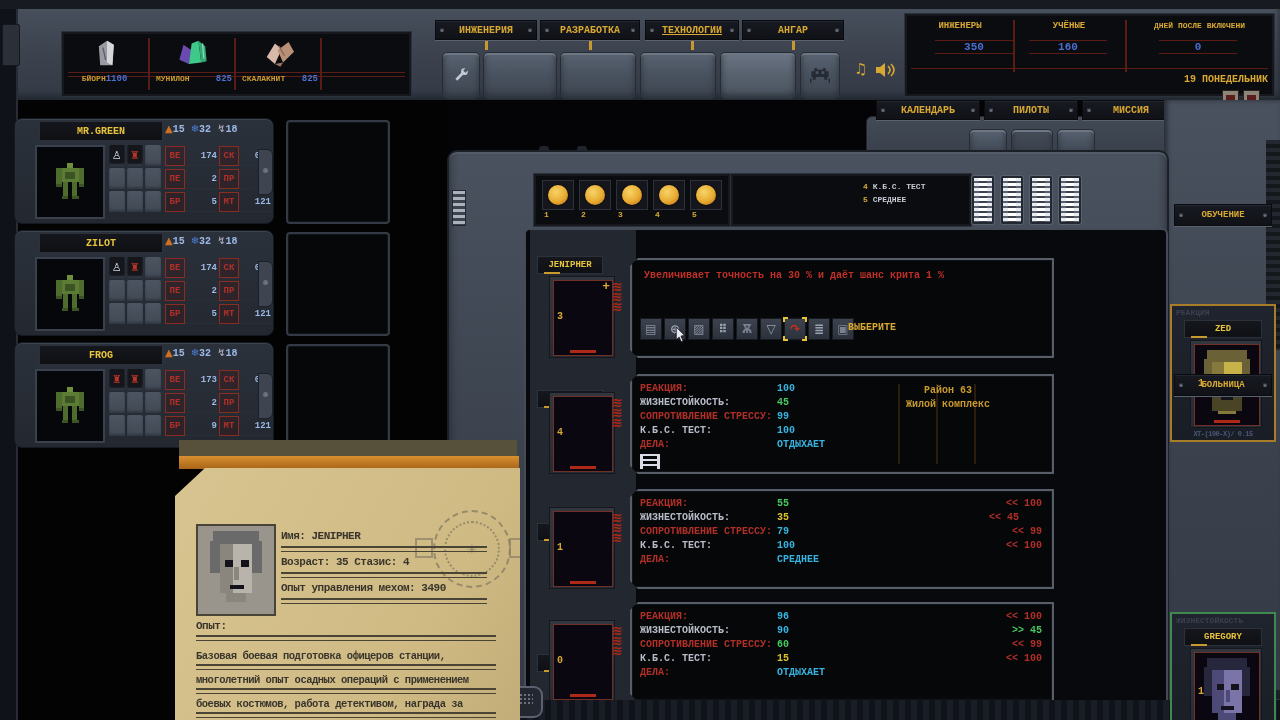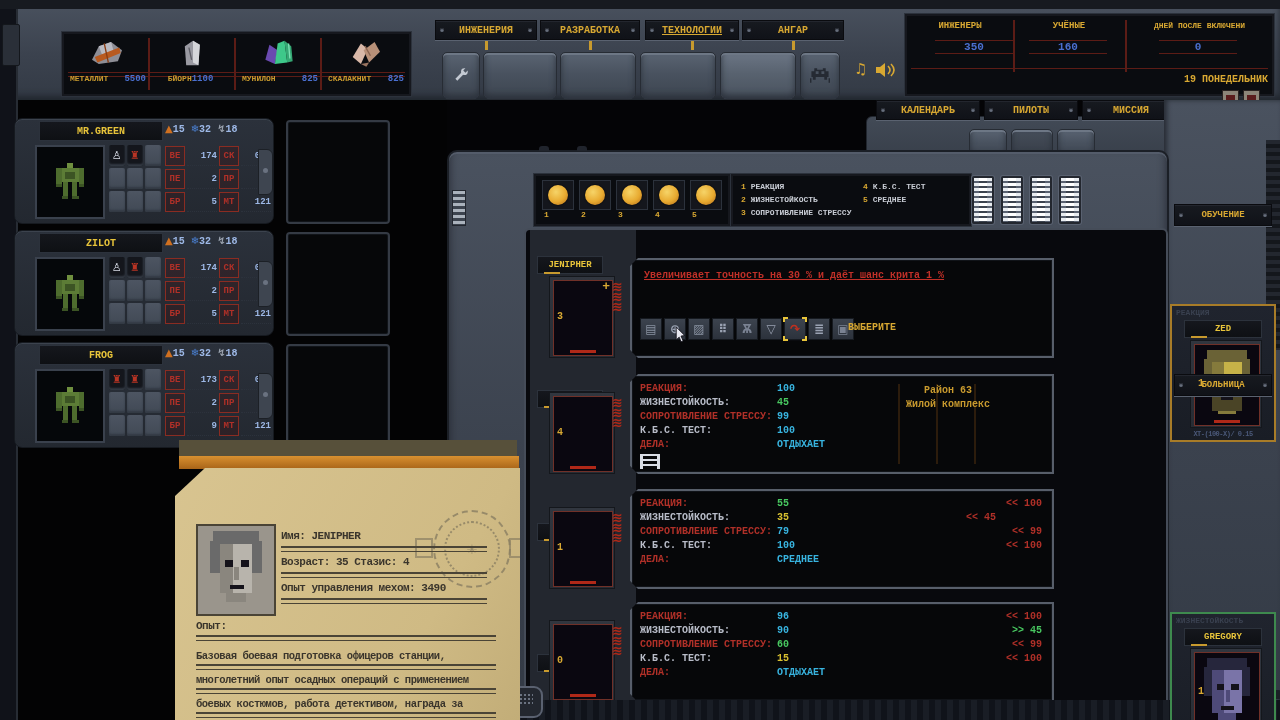--- a/index.html
+++ b/index.html
@@ -97,34 +97,20 @@
 
   <div class="abs panel-dark" style="left:62px;top:32px;width:345px;height:60px;">
     <div class="vline" style="left:84px;"></div>
       <div class="vline" style="left:170px;"></div>
       <div class="vline" style="left:256px;"></div>
     <div class="abs" style="left:4px;right:4px;top:38px;height:3px;border-top:1px solid #5c1c16;border-bottom:1px solid #5c1c16;"></div>
     <div id="resource-cells" class="abs" style="left:0;top:0;width:100%;height:100%;display:flex;">
         <div style="width:86px;position:relative;">
     <div style="height:38px;display:flex;align-items:center;justify-content:center;">
             <svg viewBox="0 0 30 22" style="width:44px;height:30px">
-              <polygon points="4,16 9,6 18,3 26,9 23,17 9,19" fill="#8e8e96"></polygon>
-              <polygon points="9,6 18,3 20,10 12,14" fill="#b9bac2"></polygon>
-              <polygon points="6,14 24,7 25,11 8,18" fill="#b85a20"></polygon>
-              <polygon points="13,4 16,18" stroke="#8a3c12" fill="none"></polygon>
-            </svg>
-          </div>
-    <div style="display:flex;justify-content:space-between;padding:2px 4px 0 6px;">
-      <span style="color:#c89a2e;font-size:8px;">МЕТАЛЛИТ</span>
-      <span style="color:#4a6fd0;font-size:9px;">5500</span>
-          </div>
-        </div>
-        <div style="width:86px;position:relative;">
-    <div style="height:38px;display:flex;align-items:center;justify-content:center;">
-            <svg viewBox="0 0 30 22" style="width:44px;height:30px">
               <polygon points="10,20 9,6 15,2 20,5 19,20" fill="#9a9aa2"></polygon>
               <polygon points="15,2 20,5 19,20 15,18" fill="#d5d6da"></polygon>
               <polygon points="12,7 14,16" stroke="#5e5e66" fill="none"></polygon>
             </svg>
           </div>
     <div style="display:flex;justify-content:center;padding:2px 11px 0 6px;">
       <span style="color:#c89a2e;font-size:8px;">БЙОРН</span>
       <span style="color:#4a6fd0;font-size:9px;">1100</span>
           </div>
         </div>
@@ -425,28 +411,20 @@
         <div style="width:32px;">
    <div style="width:30px;height:28px;background:#14161c;border:1px solid #2c323c;display:flex;align-items:center;justify-content:center;">
      <div style="width:20px;height:20px;border-radius:50%;background:radial-gradient(circle at 40% 35%,#f6d468 0%,#e8aa30 55%,#b06818 100%);box-shadow:0 0 2px #000;"></div>
           </div>
    <div class="gold" style="font-size:8px;padding-left:2px;">5</div>
         </div>
       </div>
   </div>
 
   <div class="abs panel-dark" style="left:731px;top:174px;width:236px;height:48px;">
-    <div class="abs" style="left:8px;top:4px;" id="legend-col1">
-        <div style="font-size:8px;line-height:13px;white-space:nowrap;">
-   <span class="gold">1</span> <span style="color:#c8ccd4">РЕАКЦИЯ</span></div>
-        <div style="font-size:8px;line-height:13px;white-space:nowrap;">
-   <span class="gold">2</span> <span style="color:#c8ccd4">ЖИЗНЕСТОЙКОСТЬ</span></div>
-        <div style="font-size:8px;line-height:13px;white-space:nowrap;">
-   <span class="gold">3</span> <span style="color:#c8ccd4">СОПРОТИВЛЕНИЕ СТРЕССУ</span></div>
-      </div>
     <div class="abs" style="left:130px;top:4px;" id="legend-col2">
         <div style="font-size:8px;line-height:13px;white-space:nowrap;">
    <span class="gold">4</span> <span style="color:#c8ccd4">К.Б.С. ТЕСТ</span></div>
         <div style="font-size:8px;line-height:13px;white-space:nowrap;">
    <span class="gold">5</span> <span style="color:#c8ccd4">СРЕДНЕЕ</span></div>
       </div>
   </div>
 
   <div class="abs" style="left:972px;top:176px;display:flex;gap:7px;">
     <div class="gauge"></div>
@@ -463,21 +441,21 @@
   <div class="p-frame abs" style="left:549px;top:276px;width:58px;height:74px;">
     <div class="p-inner">
           <div class="p-level">3</div>
       <div class="abs gold" style="right:2px;top:-2px;font-size:13px;z-index:4">+</div>
       <div style="position:absolute;inset:0;"></div>
       <div class="p-under"></div>
         </div>
       </div>
   <div class="abs waves g" style="left:612px;top:282px;">≋<br>≋<br>≋</div>
       <div class="abs info-box" style="left:630px;top:258px;width:420px;height:96px;">
-        <div style="position:absolute;left:12px;top:10px;color:#c03028;font-size:10px;text-decoration:underline;">Увеличивает точность на 30 % и даёт шанс крита 1 %</div>
+        <div style="position:absolute;left:12px;top:10px;color:#c03028;font-size:10px;">Увеличивает точность на 30 % и даёт шанс крита 1 %</div>
     <div style="position:absolute;left:8px;top:58px;display:flex;gap:2px;">
           <div class="skill g ">
             <span style="color:#8a93a2">▤</span>
           </div>
           <div class="skill g ">
             <span style="color:#9aa2b2">⊕</span>
             <svg viewBox="0 0 10 14" style="position:absolute;left:10px;top:8px;width:11px;height:15px;z-index:5">
               <path d="M1 0 L9 8 L5.5 8.5 L7.5 13 L5.5 13.8 L3.8 9.5 L1 12 Z" fill="#e8e8f0" stroke="#101018" stroke-width="0.8"></path>
             </svg>
           </div>
@@ -554,21 +532,21 @@
         </div>
     <div style="position:absolute;left:145px;top:6px;">
           <div class="stat-line vc-green">55</div>
           <div class="stat-line vc-yellow">35</div>
           <div class="stat-line vc-cyan">79</div>
           <div class="stat-line vc-cyan">100</div>
           <div class="stat-line vc-cyan">СРЕДНЕЕ</div>
         </div>
         <div style="position:absolute;right:10px;top:6px;width:76px;">
           <div class="stat-line vc-red" style="text-align:right;">&lt;&lt; 100</div>
-          <div class="stat-line vc-red" style="text-align:left;">&lt;&lt; 45</div>
+          <div class="stat-line vc-red" style="text-align:center;">&lt;&lt; 45</div>
           <div class="stat-line vc-red" style="text-align:right;">&lt;&lt; 99</div>
           <div class="stat-line vc-red" style="text-align:right;">&lt;&lt; 100</div>
         </div>
       </div>
       <div class="name-plate abs" style="left:537px;top:600px;width:64px;height:16px;font-size:9px;">BARBARA<i></i></div>
   <div class="p-frame abs" style="left:549px;top:620px;width:58px;height:74px;">
     <div class="p-inner">
           <div class="p-level">0</div>
 
       <div style="position:absolute;inset:0;"></div>

